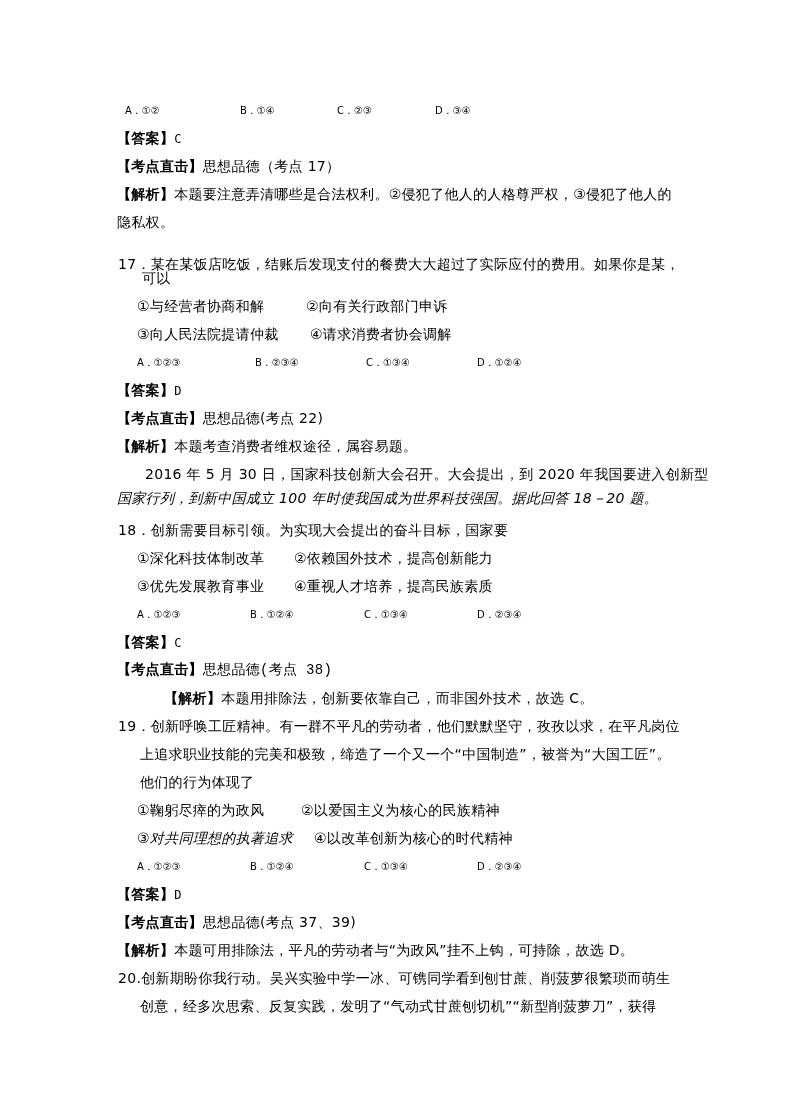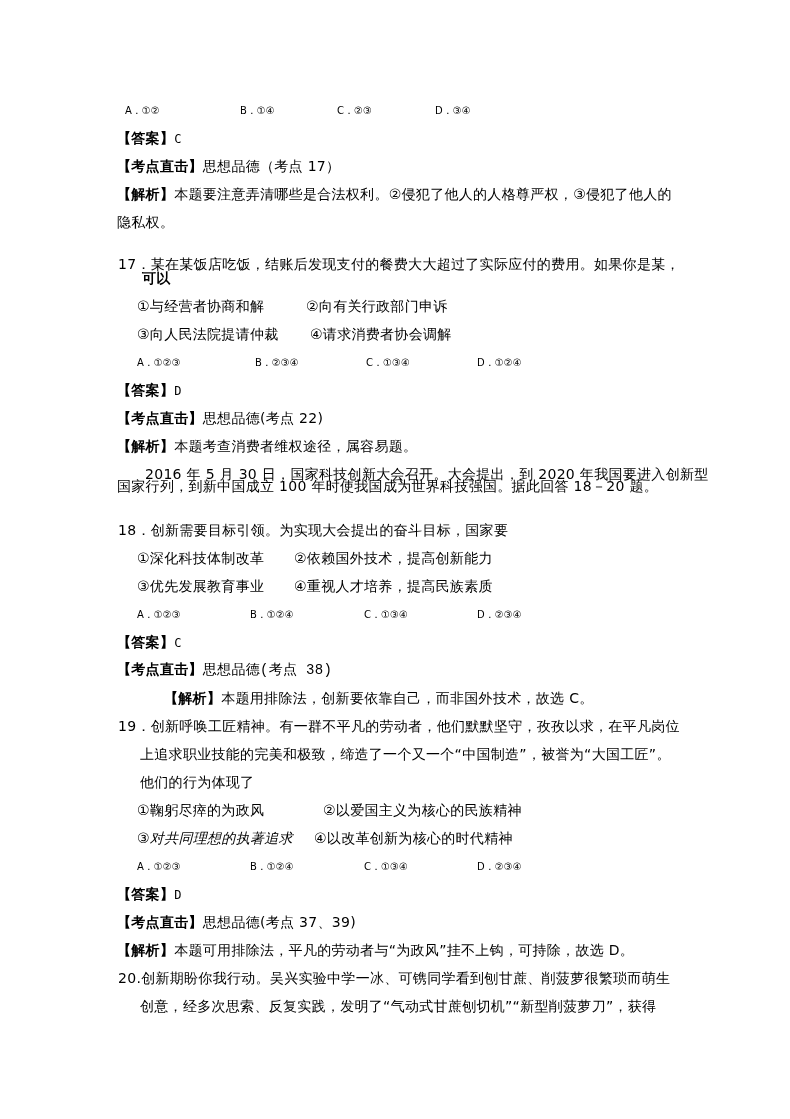--- a/index.html
+++ b/index.html
@@ -18,54 +18,54 @@
   <span class="opt" style="left:240px; top:102px;">B．①④</span>
   <span class="opt" style="left:337px; top:102px;">C．②③</span>
   <span class="opt" style="left:435px; top:102px;">D．③④</span>
 </div>
 <div class="line" style="top:130px;"><span class="br">【答案】</span><span class="mono">C</span></div>
 <div class="line" style="top:158px;"><span class="br">【考点直击】</span><span>思想品德（考点 17）</span></div>
 <div class="line" style="top:186px;"><span class="br">【解析】</span><span>本题要注意弄清哪些是合法权利。②侵犯了他人的人格尊严权，③侵犯了他人的</span></div>
 <div class="line" style="top:214px;">隐私权。</div>
 
 <div class="line" style="top:256px; left:118px;">17．某在某饭店吃饭，结账后发现支付的餐费大大超过了实际应付的费用。如果你是某，</div>
-<div class="line" style="top:270px; left:142px;font-weight:bold;">可以</div>
+<div class="line" style="top:270px; left:142px;">可以</div>
 <div class="line" style="top:298px; left:137px;">①与经营者协商和解</div>
 <div class="line" style="top:298px; left:306px;">②向有关行政部门申诉</div>
 <div class="line" style="top:326px; left:137px;">③向人民法院提请仲裁</div>
 <div class="line" style="top:326px; left:310px;">④请求消费者协会调解</div>
 <span class="opt" style="left:137px; top:354px;">A．①②③</span>
 <span class="opt" style="left:255px; top:354px;">B．②③④</span>
 <span class="opt" style="left:366px; top:354px;">C．①③④</span>
 <span class="opt" style="left:477px; top:354px;">D．①②④</span>
 <div class="line" style="top:382px;"><span class="br">【答案】</span><span class="mono">D</span></div>
 <div class="line" style="top:410px;"><span class="br">【考点直击】</span><span>思想品德(考点 22)</span></div>
 <div class="line" style="top:438px;"><span class="br">【解析】</span><span>本题考查消费者维权途径，属容易题。</span></div>
 
 <div class="line" style="top:466px; left:145px;">2016 年 5 月 30 日，国家科技创新大会召开。大会提出，到 2020 年我国要进入创新型</div>
-<div class="line" style="top:478px;">国家行列，到新中国成立 100 年时使我国成为世界科技强国。据此回答 18－20 题。</div>
+<div class="line" style="top:490px;font-style:italic;">国家行列，到新中国成立 100 年时使我国成为世界科技强国。据此回答 18－20 题。</div>
 
 <div class="line" style="top:522px; left:118px;">18．创新需要目标引领。为实现大会提出的奋斗目标，国家要</div>
 <div class="line" style="top:550px; left:137px;">①深化科技体制改革</div>
 <div class="line" style="top:550px; left:294px;">②依赖国外技术，提高创新能力</div>
 <div class="line" style="top:578px; left:137px;">③优先发展教育事业</div>
 <div class="line" style="top:578px; left:294px;">④重视人才培养，提高民族素质</div>
 <span class="opt" style="left:137px; top:606px;">A．①②③</span>
 <span class="opt" style="left:250px; top:606px;">B．①②④</span>
 <span class="opt" style="left:364px; top:606px;">C．①③④</span>
 <span class="opt" style="left:477px; top:606px;">D．②③④</span>
 <div class="line" style="top:634px;"><span class="br">【答案】</span><span class="mono">C</span></div>
 <div class="line" style="top:662px;font-family:Liberation Mono, monospace;"><span class="br">【考点直击】</span><span>思想品德(考点 38)</span></div>
 <div class="line" style="top:690px;margin-left:47px;"><span class="br">【解析】</span><span>本题用排除法，创新要依靠自己，而非国外技术，故选 C。</span></div>
 
 <div class="line" style="top:718px; left:118px;">19．创新呼唤工匠精神。有一群不平凡的劳动者，他们默默坚守，孜孜以求，在平凡岗位</div>
 <div class="line" style="top:746px; left:140px;">上追求职业技能的完美和极致，缔造了一个又一个“中国制造”，被誉为“大国工匠”。</div>
 <div class="line" style="top:774px; left:140px;">他们的行为体现了</div>
 <div class="line" style="top:802px; left:137px;">①鞠躬尽瘁的为政风</div>
-<div class="line" style="top:802px; left:301px;margin-left:22px;">②以爱国主义为核心的民族精神</div>
+<div class="line" style="top:802px; left:301px;">②以爱国主义为核心的民族精神</div>
 <div class="line" style="top:830px; left:137px;font-style:italic;">③对共同理想的执著追求</div>
 <div class="line" style="top:830px; left:314px;">④以改革创新为核心的时代精神</div>
 <span class="opt" style="left:137px; top:858px;">A．①②③</span>
 <span class="opt" style="left:250px; top:858px;">B．①②④</span>
 <span class="opt" style="left:364px; top:858px;">C．①③④</span>
 <span class="opt" style="left:477px; top:858px;">D．②③④</span>
 <div class="line" style="top:886px;"><span class="br">【答案】</span><span class="mono">D</span></div>
 <div class="line" style="top:914px;"><span class="br">【考点直击】</span><span>思想品德(考点 37、39)</span></div>
 <div class="line" style="top:942px;"><span class="br">【解析】</span><span>本题可用排除法，平凡的劳动者与“为政风”挂不上钩，可持除，故选 D。</span></div>
 

